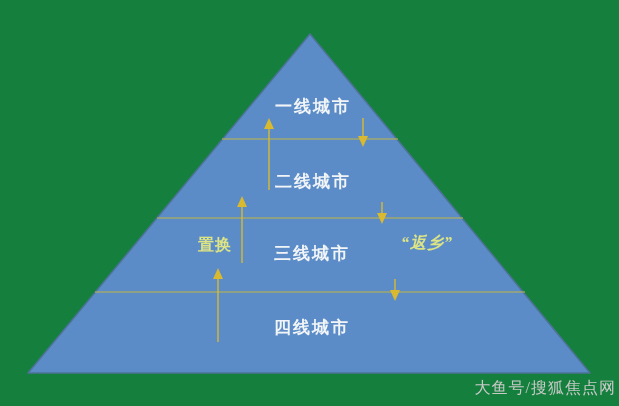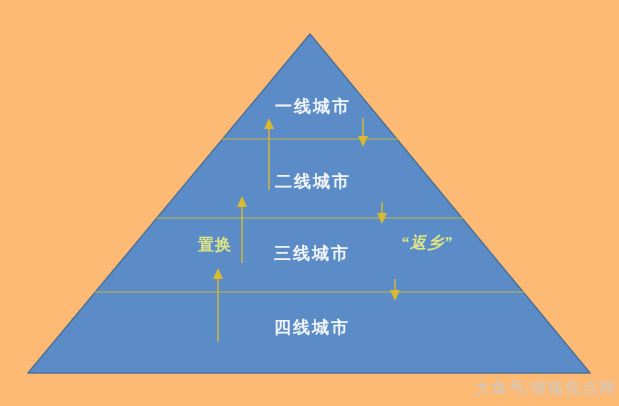--- a/index.html
+++ b/index.html
@@ -5,21 +5,21 @@
   html, body {
     margin: 0;
     padding: 0;
     background: #ffffff;
     font-family: "Liberation Sans", sans-serif;
   }
   .stage {
     position: relative;
     width: 619px;
     height: 406px;
-    background: #fdba74;
+    background: #15803d;
     overflow: hidden;
   }
   svg { display: block; }
   .tier-label {
     font-family: "Liberation Serif", "DejaVu Serif", serif;
     font-weight: bold;
     font-size: 17px;
     letter-spacing: 2px;
   }
   .flow-label {

